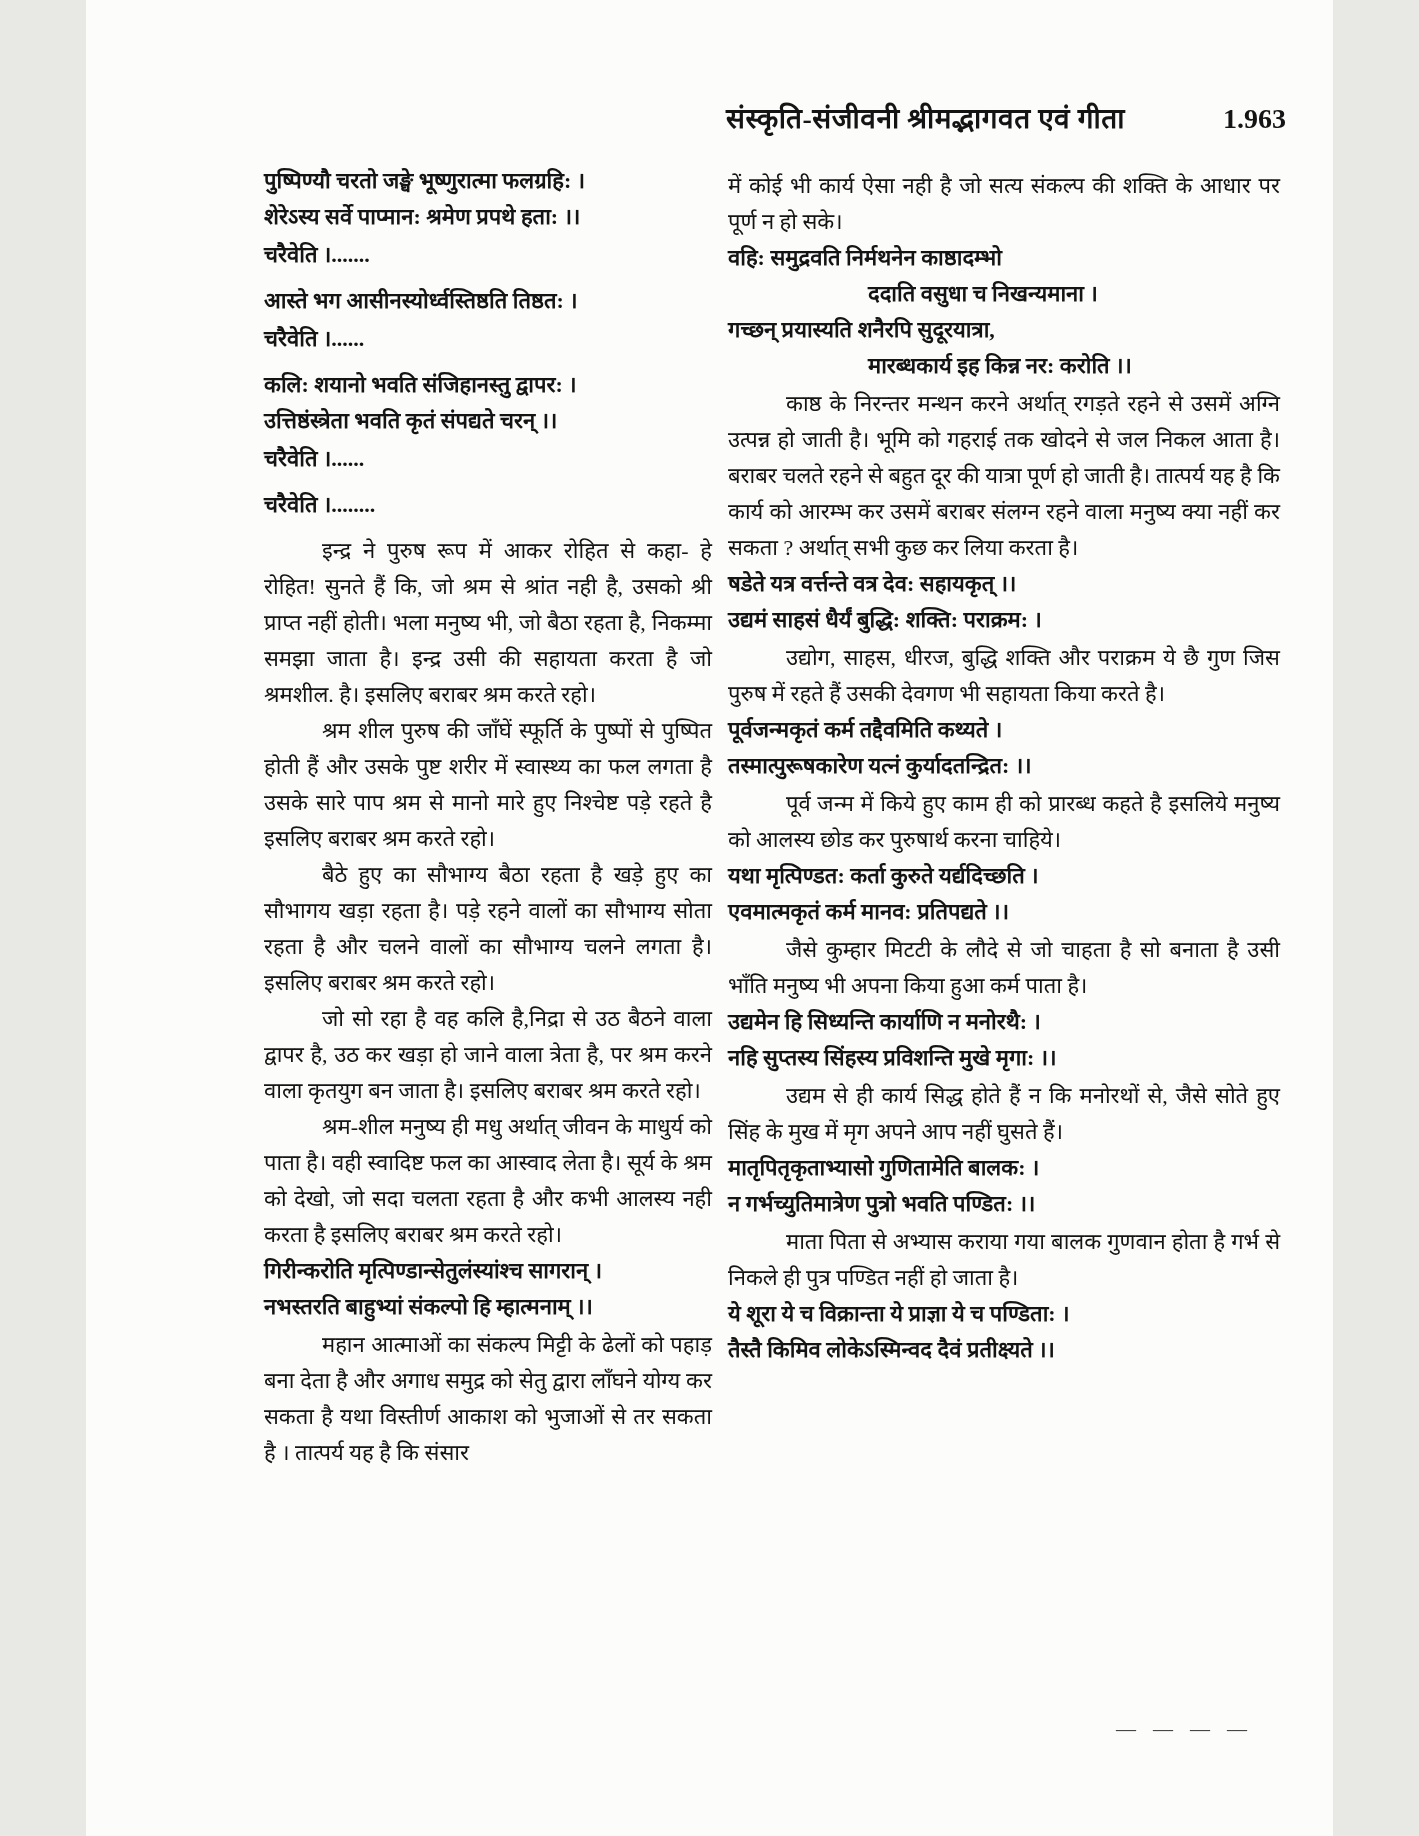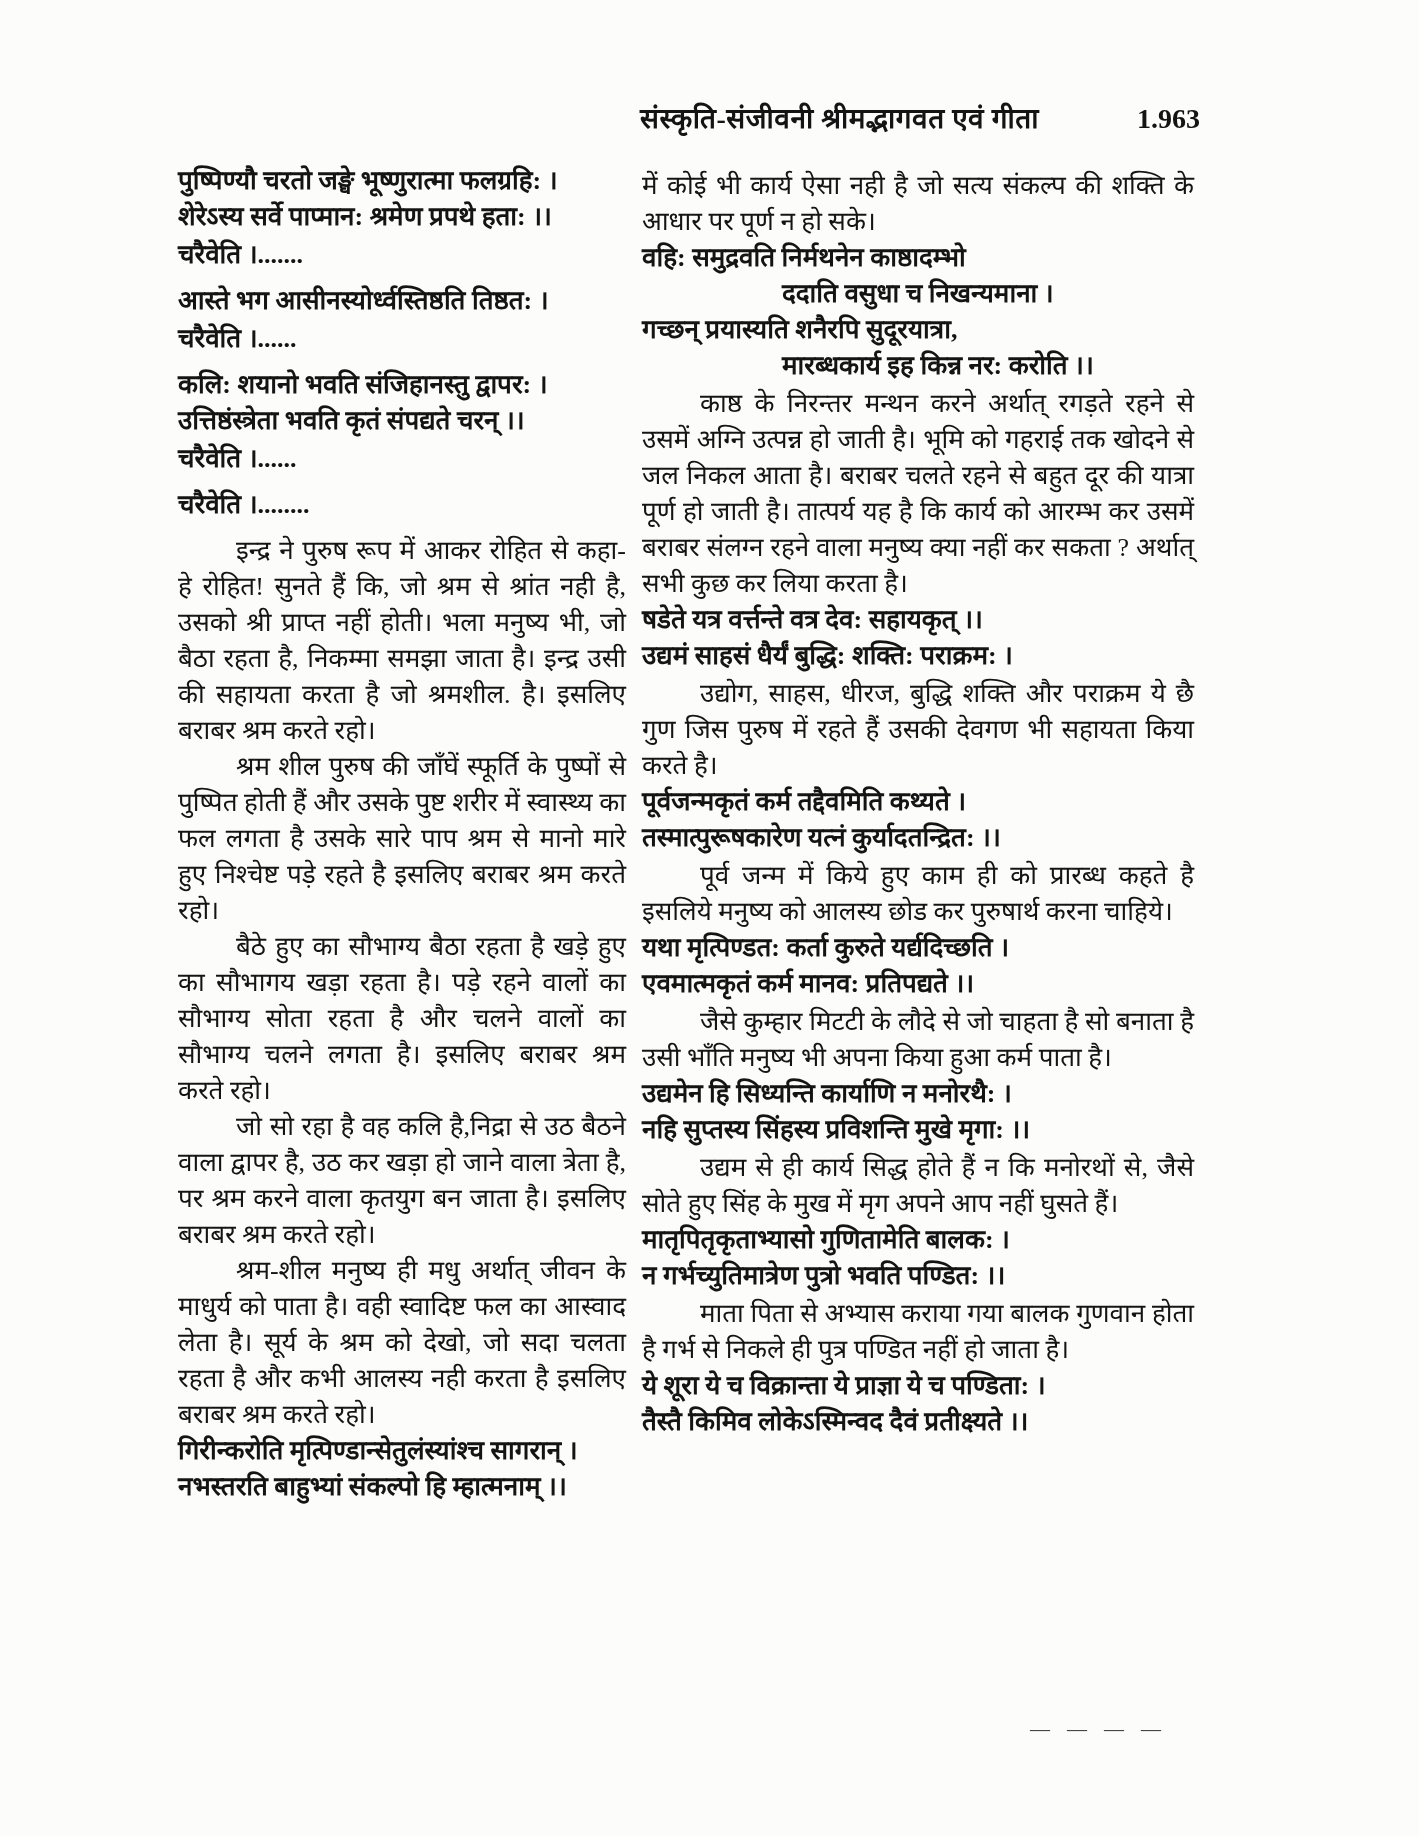--- a/index.html
+++ b/index.html
@@ -2,21 +2,21 @@
 <html><head>
 <meta charset="utf-8">
 <style>
   html, body {
     margin: 0;
     padding: 0;
     background: #e8e8e4;
   }
   .page {
     position: relative;
-    width: 1419px;
+    width: 1247px;
     height: 1836px;
     margin: 0 auto;
     background: #fcfcfa;
     color: #141414;
     font-family: "Liberation Serif", "DejaVu Serif", serif;
     overflow: hidden;
   }
   .running-head {
     position: absolute;
     top: 98px;
@@ -27,21 +27,21 @@
     justify-content: space-between;
     font-weight: bold;
     font-size: 28px;
     white-space: nowrap;
   }
   .running-head .head-title { letter-spacing: 0.5px; }
   .running-head .head-page  { padding-left: 24px; }
 
   .column {
     position: absolute;
-    font-size: 26px;
+    font-size: 22px;
     line-height: 36px;
   }
   .column-left  { top: 163px; left: 178px; width: 448px; }
   .column-right { top: 168px; left: 642px; width: 552px; }
 
   .verse { font-weight: bold; margin: 0 0 2px 0; }
   .verse-line { white-space: normal; }
   .verse-line.indented { padding-left: 140px; }
 
   .refrain {
@@ -96,20 +96,21 @@
       <div class="refrain">चरैवेति ।........</div>
       <p class="para">इन्द्र ने पुरुष रूप में आकर रोहित से कहा- हे रोहित! सुनते हैं कि, जो श्रम से श्रांत नही है, उसको श्री प्राप्त नहीं होती। भला मनुष्य भी, जो बैठा रहता है, निकम्मा समझा जाता है। इन्द्र उसी की सहायता करता है जो श्रमशील. है। इसलिए बराबर श्रम करते रहो।</p>
       <p class="para">श्रम शील पुरुष की जाँघें स्फूर्ति के पुष्पों से पुष्पित होती हैं और उसके पुष्ट शरीर में स्वास्थ्य का फल लगता है उसके सारे पाप श्रम से मानो मारे हुए निश्चेष्ट पड़े रहते है इसलिए बराबर श्रम करते रहो।</p>
       <p class="para">बैठे हुए का सौभाग्य बैठा रहता है खड़े हुए का सौभागय खड़ा रहता है। पड़े रहने वालों का सौभाग्य सोता रहता है और चलने वालों का सौभाग्य चलने लगता है। इसलिए बराबर श्रम करते रहो।</p>
       <p class="para">जो सो रहा है वह कलि है,निद्रा से उठ बैठने वाला द्वापर है, उठ कर खड़ा हो जाने वाला त्रेता है, पर श्रम करने वाला कृतयुग बन जाता है। इसलिए बराबर श्रम करते रहो।</p>
       <p class="para">श्रम-शील मनुष्य ही मधु अर्थात् जीवन के माधुर्य को पाता है। वही स्वादिष्ट फल का आस्वाद लेता है। सूर्य के श्रम को देखो, जो सदा चलता रहता है और कभी आलस्य नही करता है इसलिए बराबर श्रम करते रहो।</p>
       <div class="verse">
         <div class="verse-line">गिरीन्करोति  मृत्पिण्डान्सेतुलंस्यांश्च सागरान् ।</div>
         <div class="verse-line">नभस्तरति  बाहुभ्यां संकल्पो हि म्हात्मनाम् ।।</div>
       </div>
+      <p class="para">महान आत्माओं का संकल्प मिट्टी के ढेलों को पहाड़ बना देता है और अगाध समुद्र को सेतु द्वारा लाँघने योग्य कर सकता है यथा विस्तीर्ण आकाश को भुजाओं से तर सकता है । तात्पर्य यह है कि संसार</p>
     </div>
   <div class="column column-right">
       <p class="para no-indent">में कोई भी कार्य ऐसा नही है जो सत्य संकल्प की शक्ति के आधार पर पूर्ण न हो सके।</p>
       <div class="verse">
         <div class="verse-line">वहि:  समुद्रवति निर्मथनेन काष्ठादम्भो</div>
         <div class="verse-line indented">ददाति वसुधा च निखन्यमाना ।</div>
         <div class="verse-line">गच्छन् प्रयास्यति शनैरपि सुदूरयात्रा,</div>
         <div class="verse-line indented">मारब्धकार्य इह किन्न नर: करोति ।।</div>
       </div>
       <p class="para">काष्ठ के निरन्तर मन्थन करने अर्थात् रगड़ते रहने से उसमें अग्नि उत्पन्न हो जाती है। भूमि को गहराई तक खोदने से जल निकल आता है। बराबर चलते रहने से बहुत दूर की यात्रा पूर्ण हो जाती है। तात्पर्य यह है कि कार्य को आरम्भ कर उसमें बराबर संलग्न रहने वाला मनुष्य क्या नहीं कर सकता ? अर्थात् सभी कुछ कर लिया करता है।</p>

